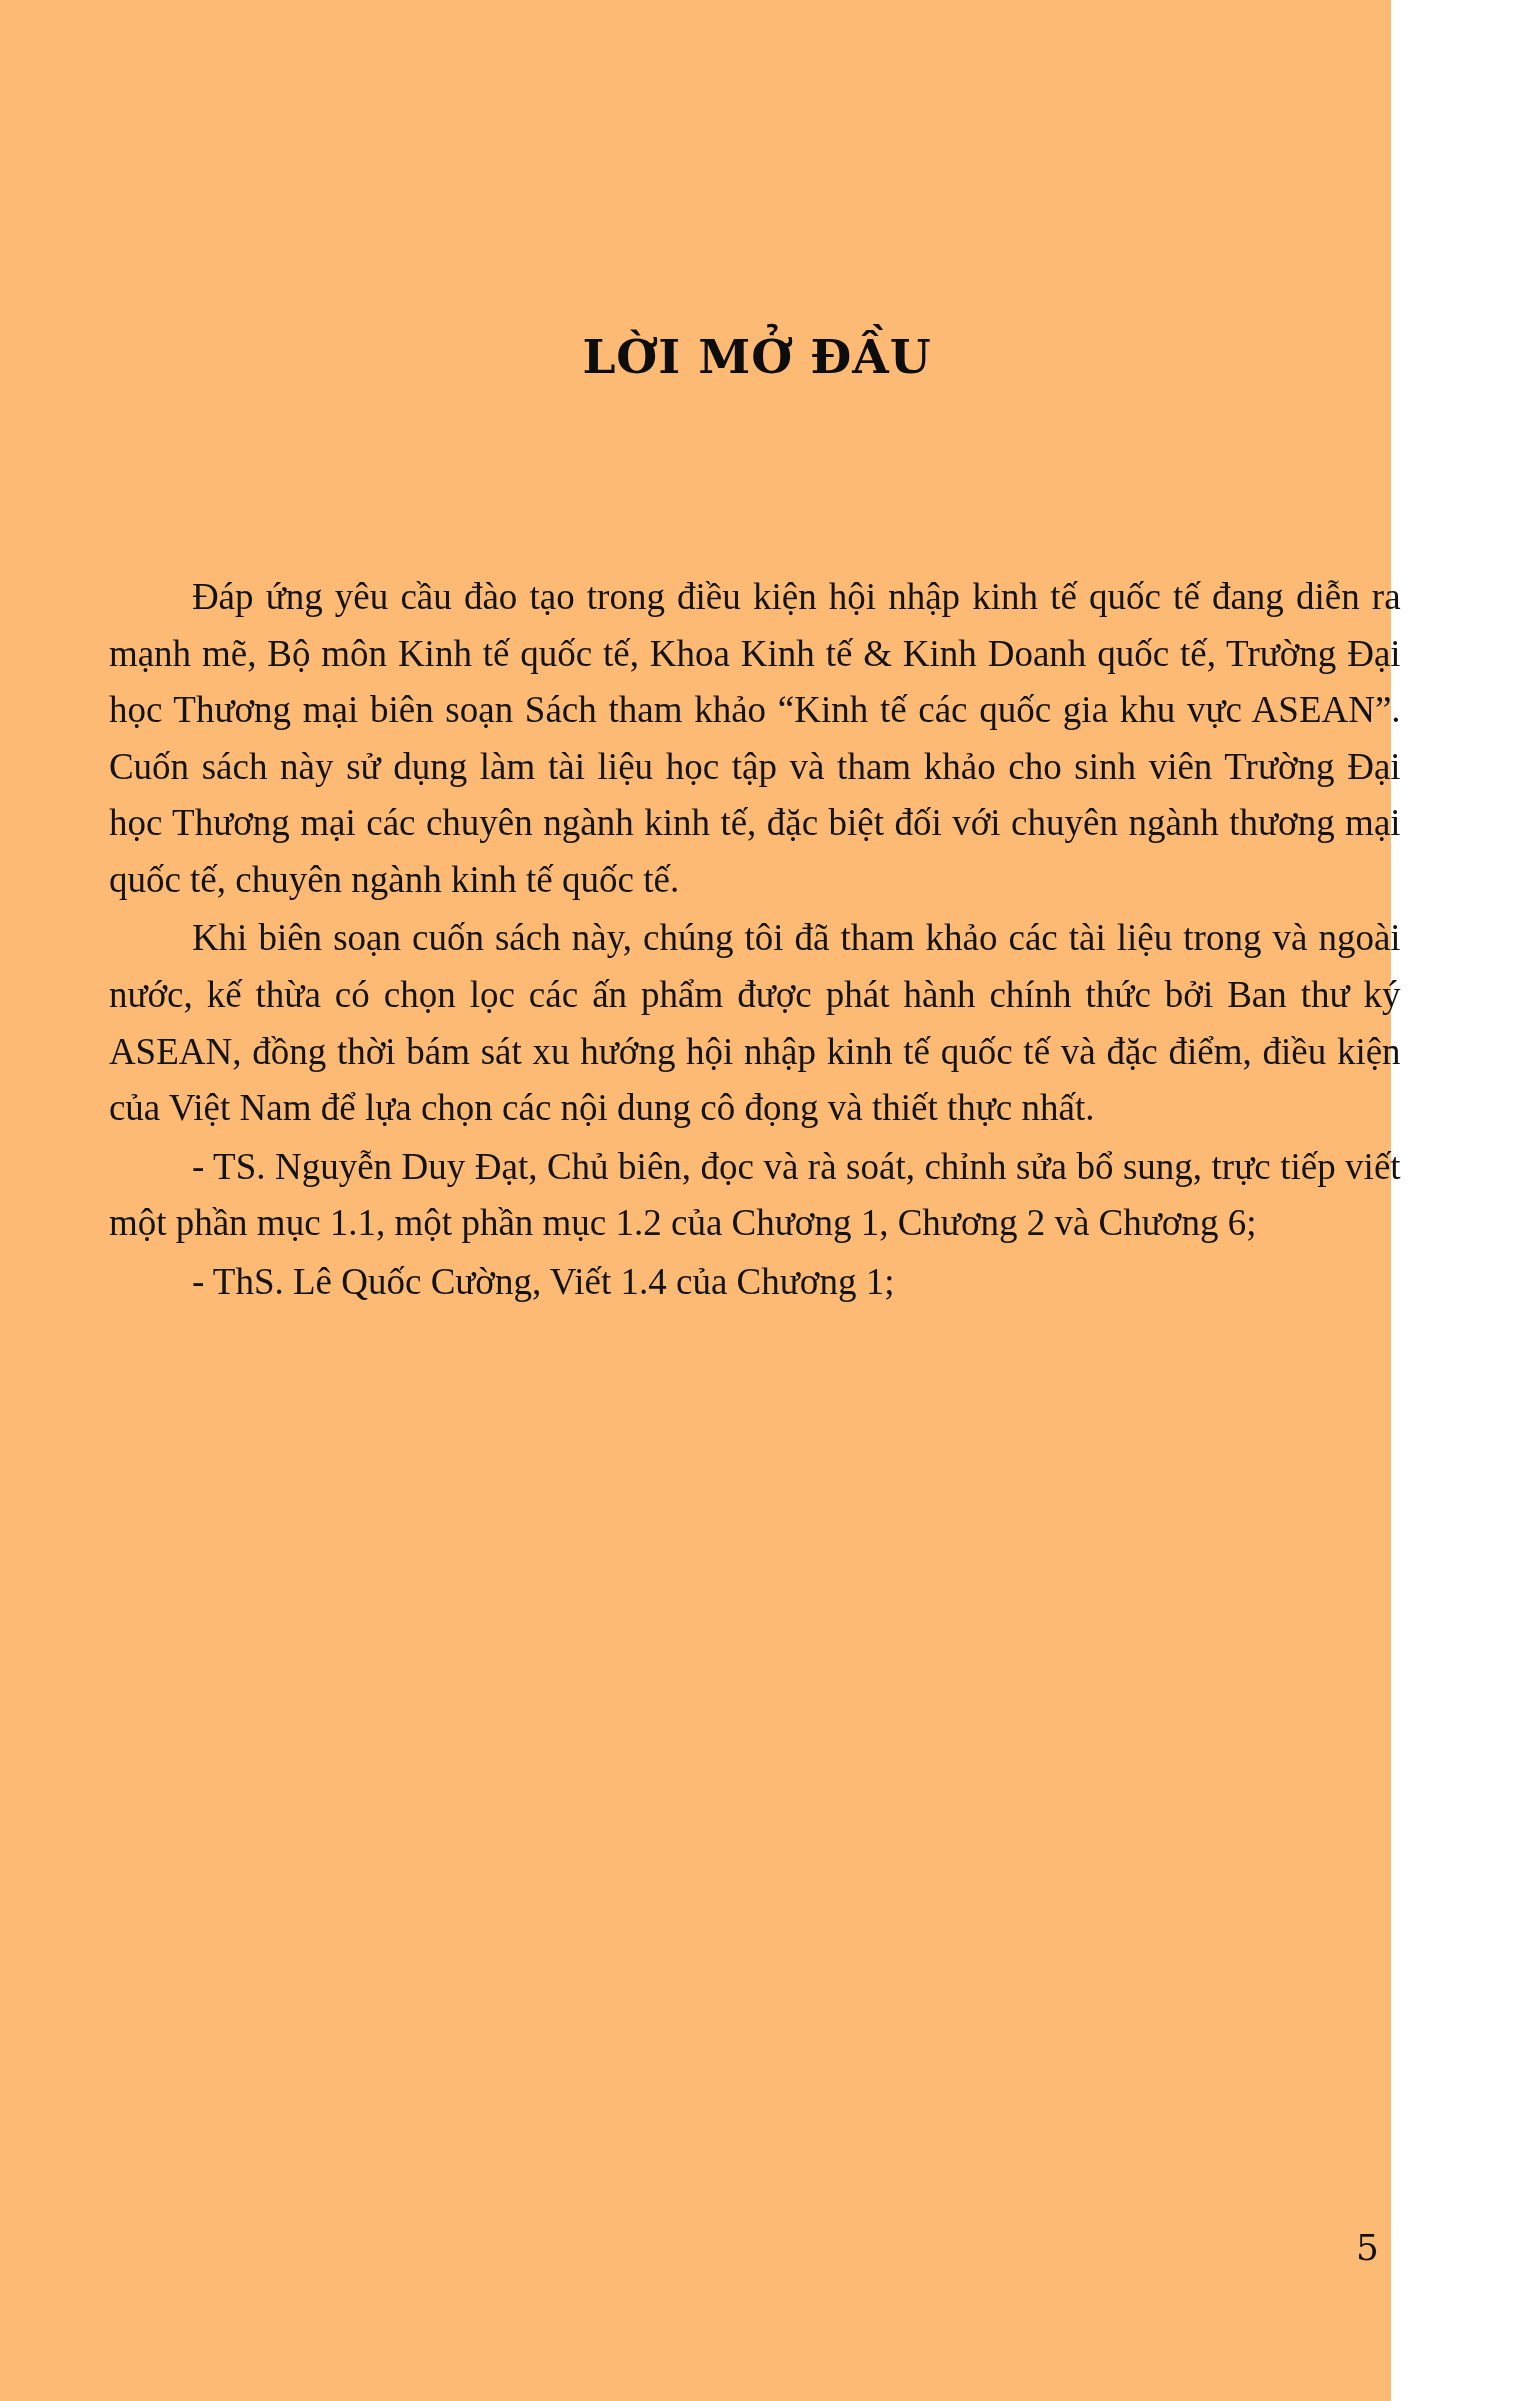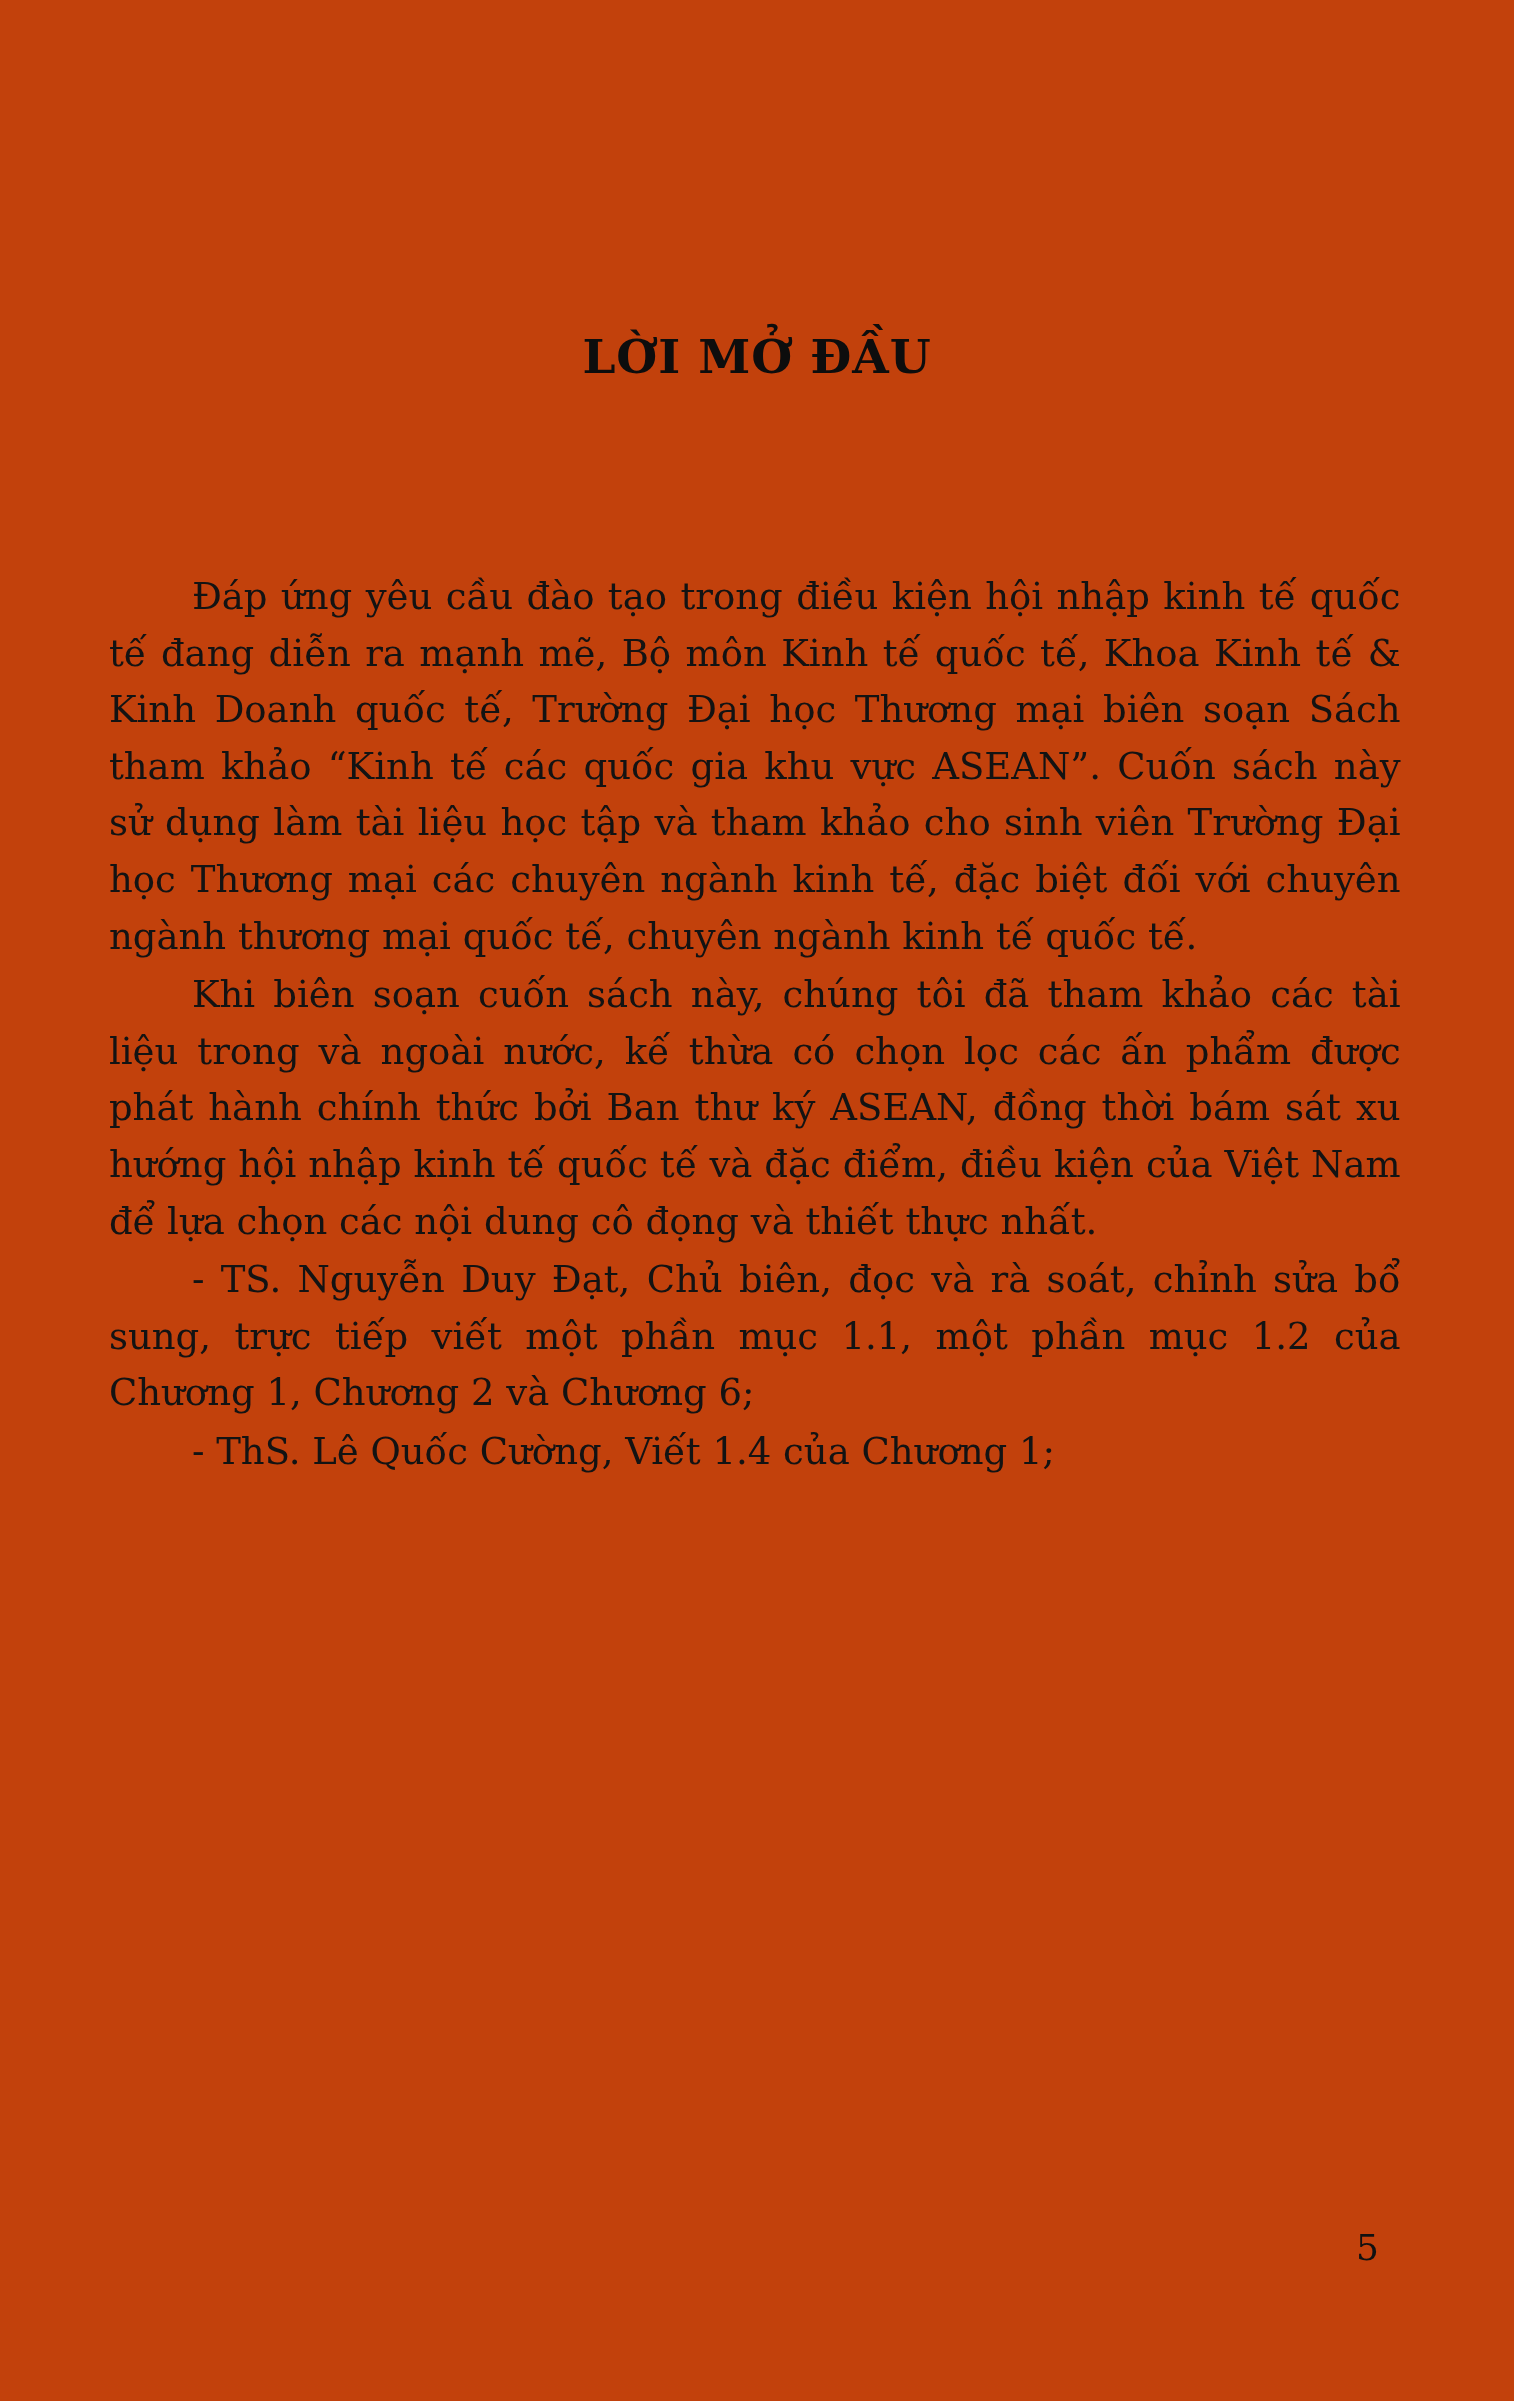--- a/index.html
+++ b/index.html
@@ -11,23 +11,23 @@
     width: 1514px;
     height: 2401px;
     font-family: "DejaVu Serif", serif;
     color: #111111;
     position: relative;
     overflow: hidden;
   }
   .page {
     position: absolute;
     top: 0; left: 0;
-    width: 1514px;
+    width: 1391px;
     height: 2401px;
-    background: #c2410c;
+    background: #fdba74;
   }
   .content {
     position: absolute;
     left: 108px;
     top: 0;
     width: 1298px;
     height: 2401px;
   }
   .page-title {
     text-align: center;
@@ -44,20 +44,21 @@
     font-size: 37px;
     line-height: 1.53;
     text-align: justify;
     color: #131313;
     padding-left: 0.9px;
     padding-right: 5.4px;
   }
   .body-text p {
     margin: 0 0 1.8px 0;
     text-indent: 83px;
+    font-family: Liberation Serif, serif;
   }
   .page-number {
     position: absolute;
     right: 27px;
     bottom: 133px;
     font-size: 36px;
     color: #111111;
     font-family: "DejaVu Serif", serif;
   }
 </style>

